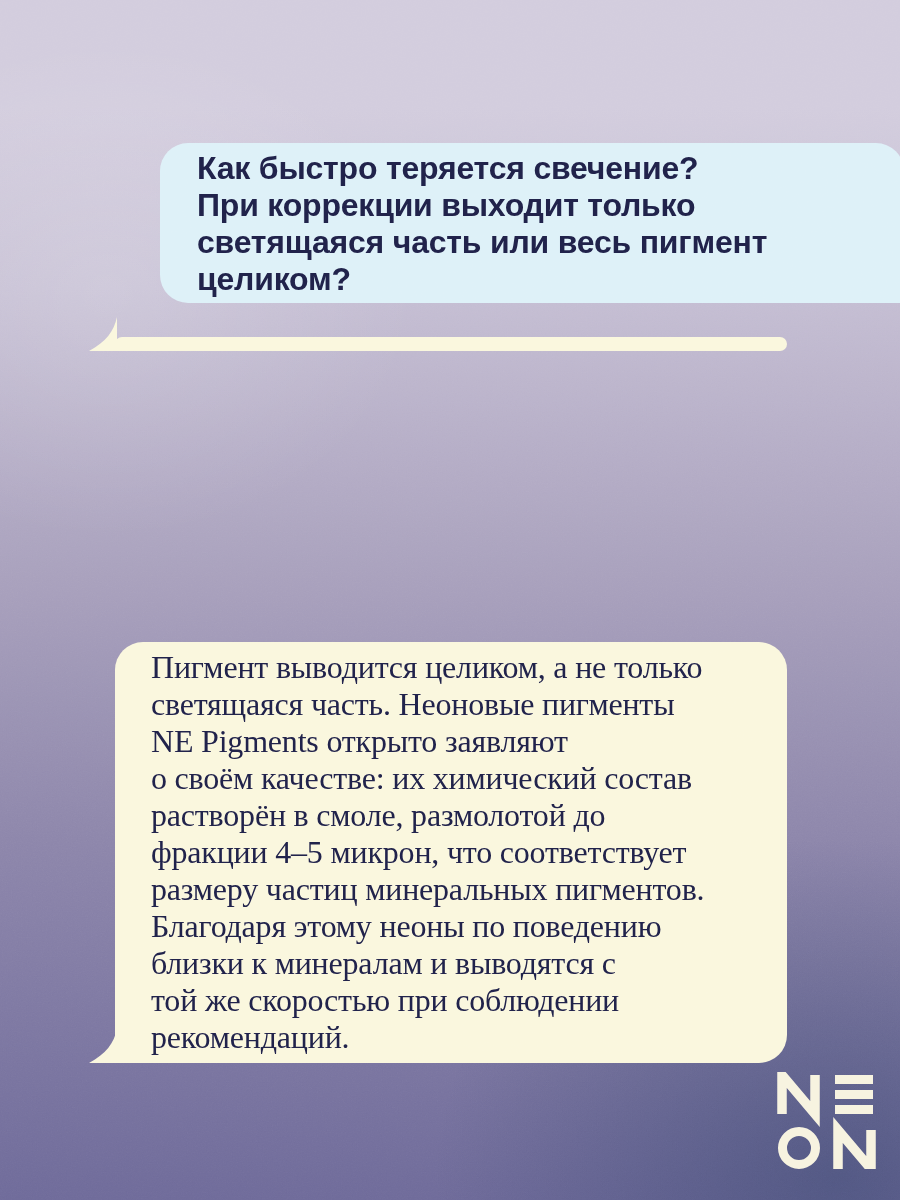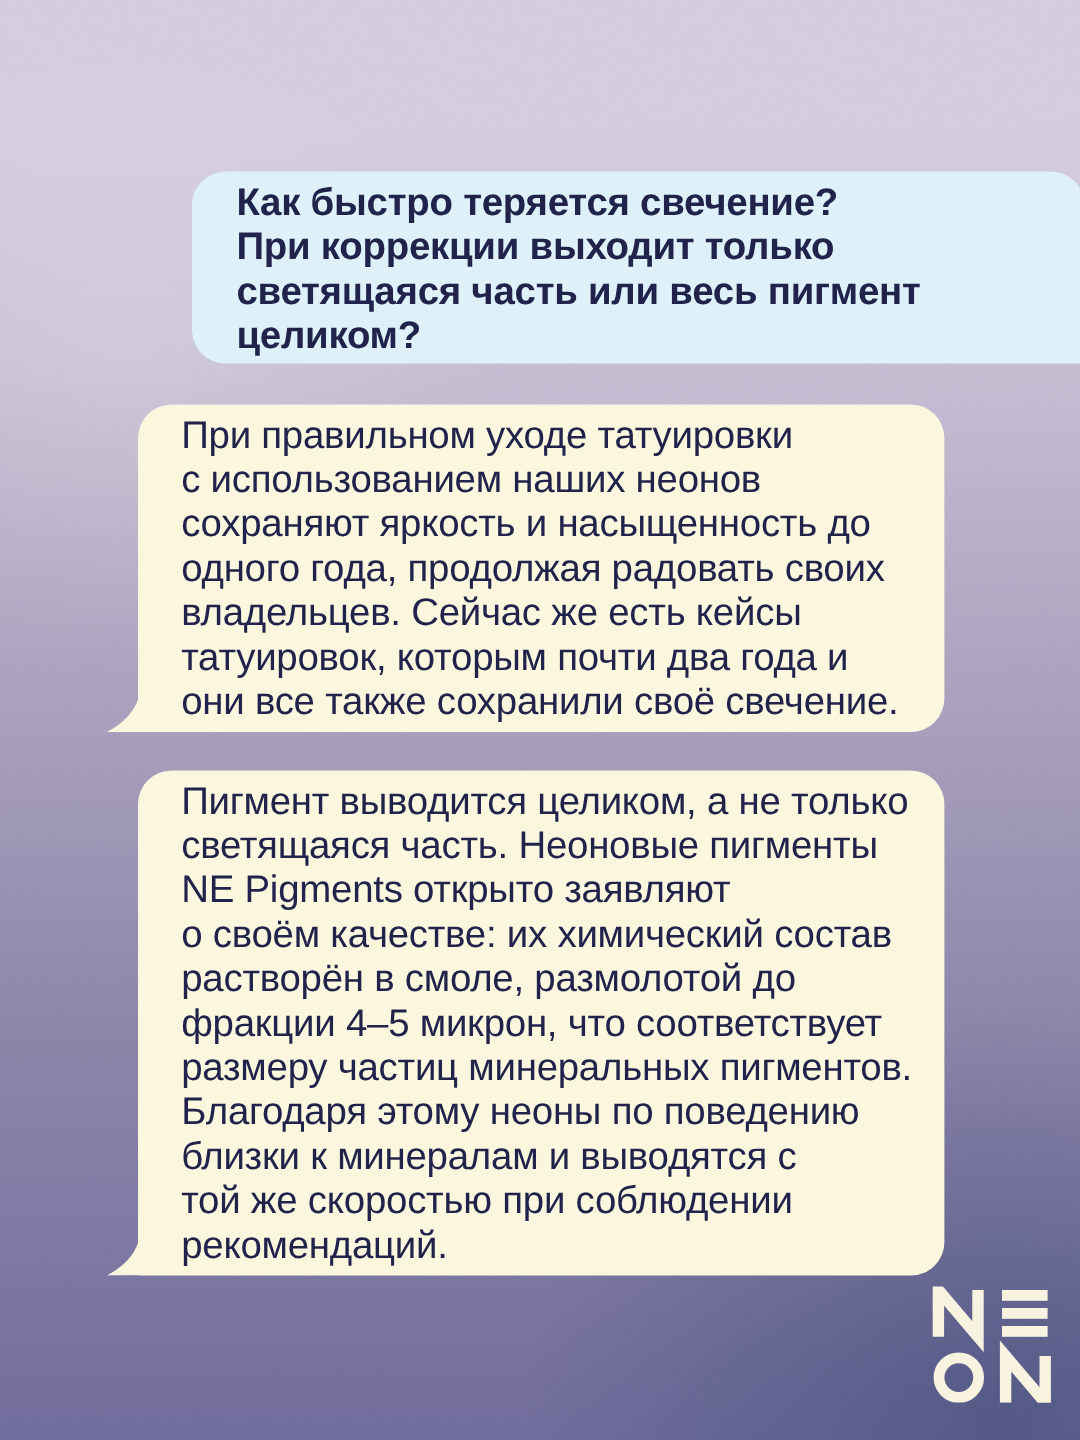--- a/index.html
+++ b/index.html
@@ -48,21 +48,21 @@
     padding:7px 34px 5px 37px;
   }
   .question .bubble-text{font-weight:bold;}
   .answer{
     left:115px;width:672px;
     background:var(--answer-bubble);
     border-radius:28px 28px 28px 2px;
     padding:7px 30px 7px 36px;
   }
   .answer-1{top:337px;}
-  .answer-2{top:642px;}
+  .answer-2{top:642px;font-family:Liberation Serif, serif;}
   .tail{position:absolute;bottom:0;display:block;}
   .tail-right{right:-26px;}
   .tail-left{left:-26px;}
   .tail-right path{fill:var(--question-bubble);}
   .tail-left path{fill:var(--answer-bubble);}
   .logo{
     position:absolute;left:776px;top:1072px;width:100px;height:97px;
     color:var(--logo);
   }
   .logo svg{display:block;width:100%;height:100%;}
@@ -81,27 +81,20 @@
     <div class="bubble-text">Как быстро теряется свечение?
 При коррекции выходит только
 светящаяся часть или весь пигмент
 целиком?</div>
     <svg class="tail tail-right" width="28" height="34" viewBox="0 0 28 34" aria-hidden="true">
       <path d="M0 0 C3 14 11 25 28 34 L0 34 Z"></path>
     </svg>
   </div>
 
   <div class="bubble answer answer-1">
-    <div class="bubble-text">При правильном уходе татуировки
-с использованием наших неонов
-сохраняют яркость и насыщенность до
-одного года, продолжая радовать своих
-владельцев. Сейчас же есть кейсы
-татуировок, которым почти два года и
-они все также сохранили своё свечение.</div>
     <svg class="tail tail-left" width="28" height="34" viewBox="0 0 28 34" aria-hidden="true">
       <path d="M28 0 C25 14 17 25 0 34 L28 34 Z"></path>
     </svg>
   </div>
 
   <div class="bubble answer answer-2">
     <div class="bubble-text">Пигмент выводится целиком, а не только
 светящаяся часть. Неоновые пигменты
 NE Pigments открыто заявляют
 о своём качестве: их химический состав

